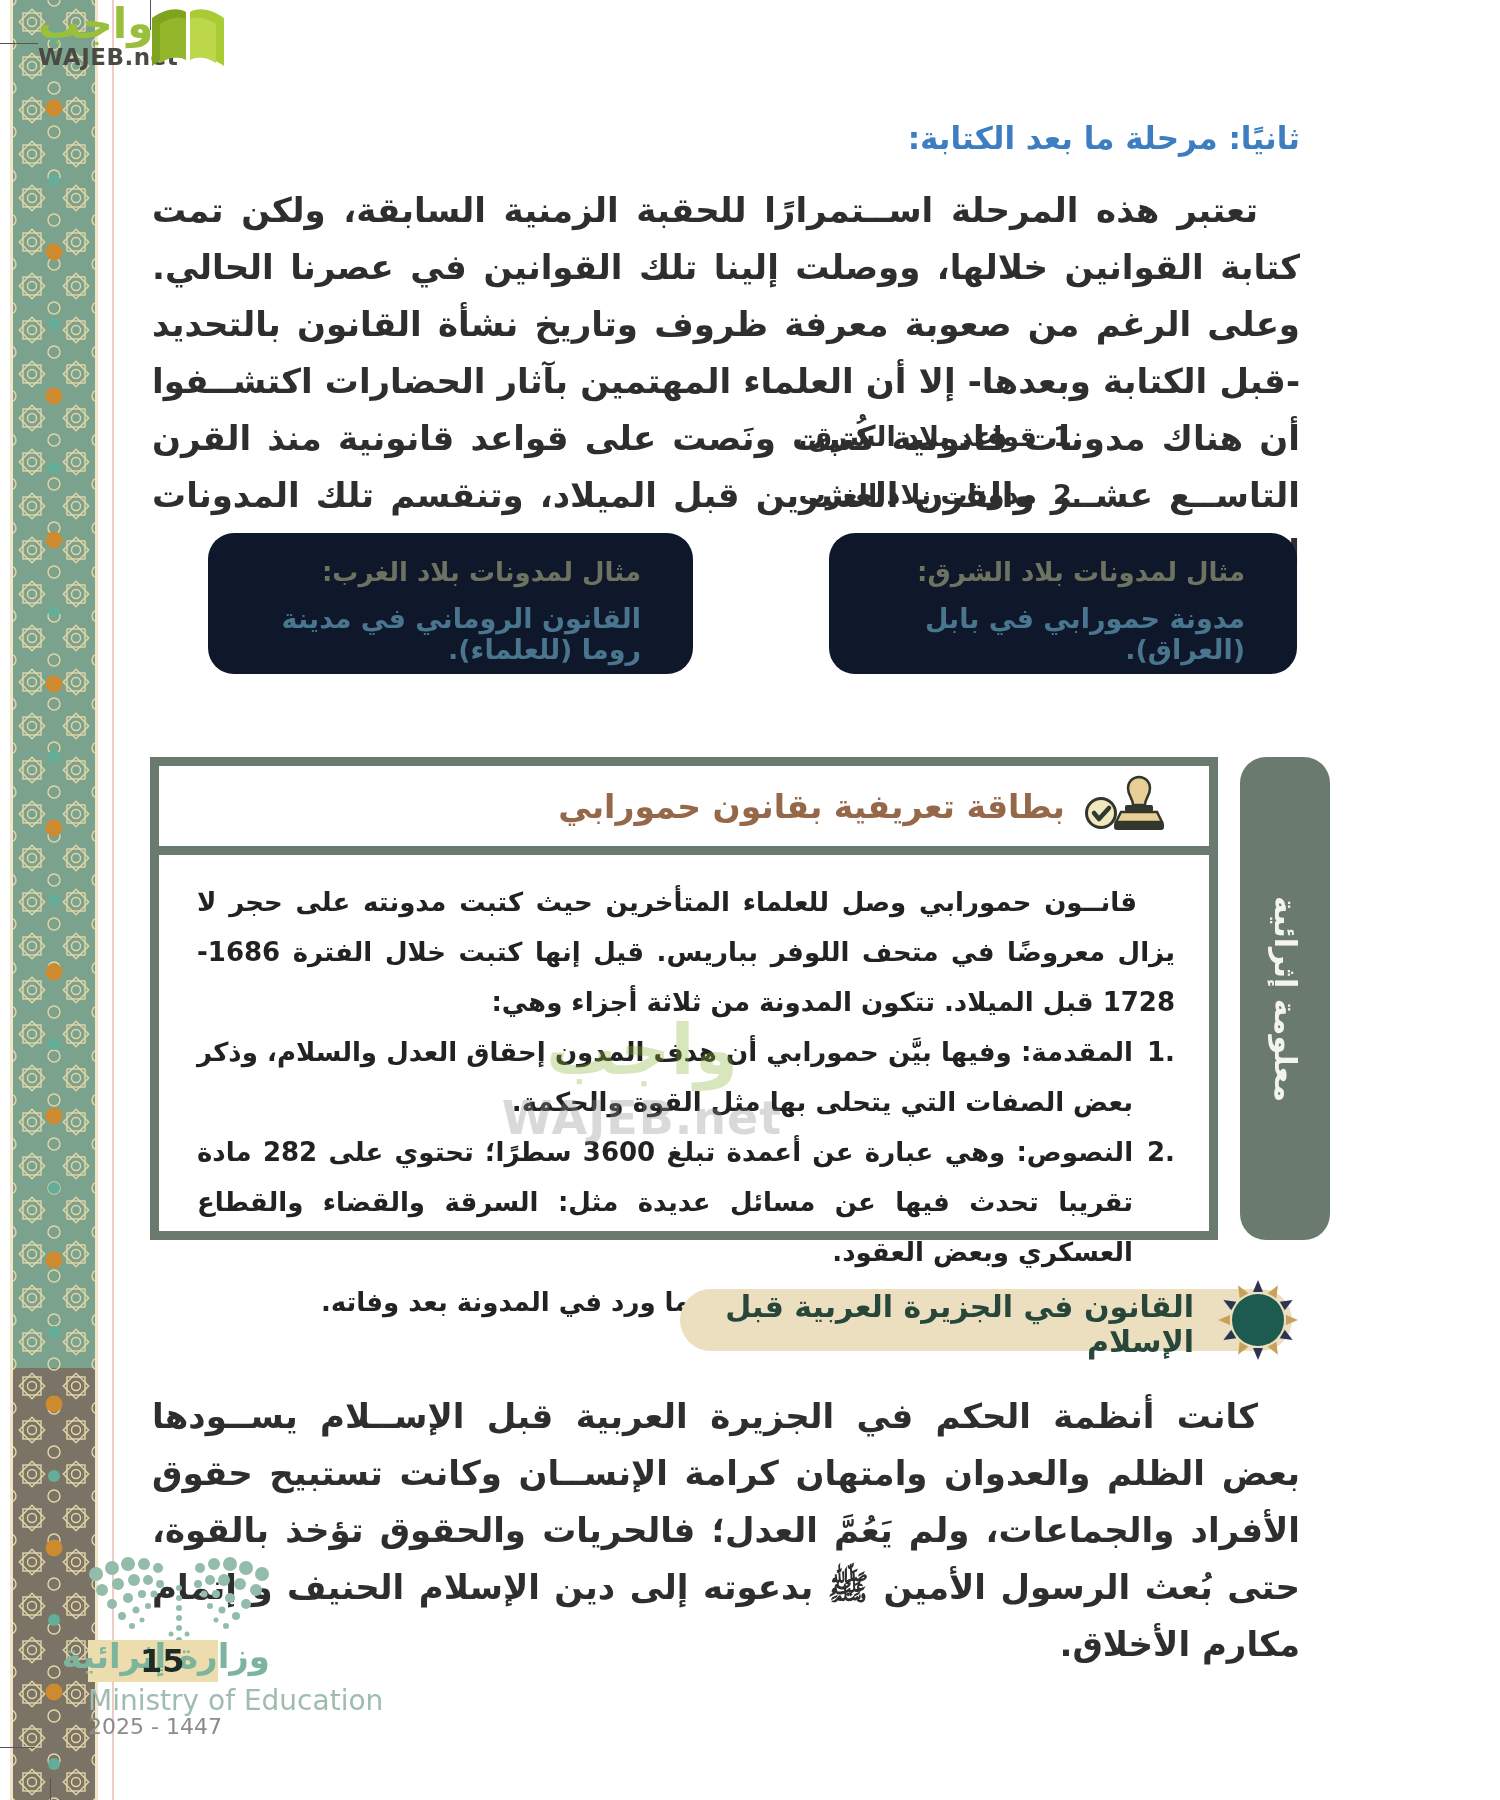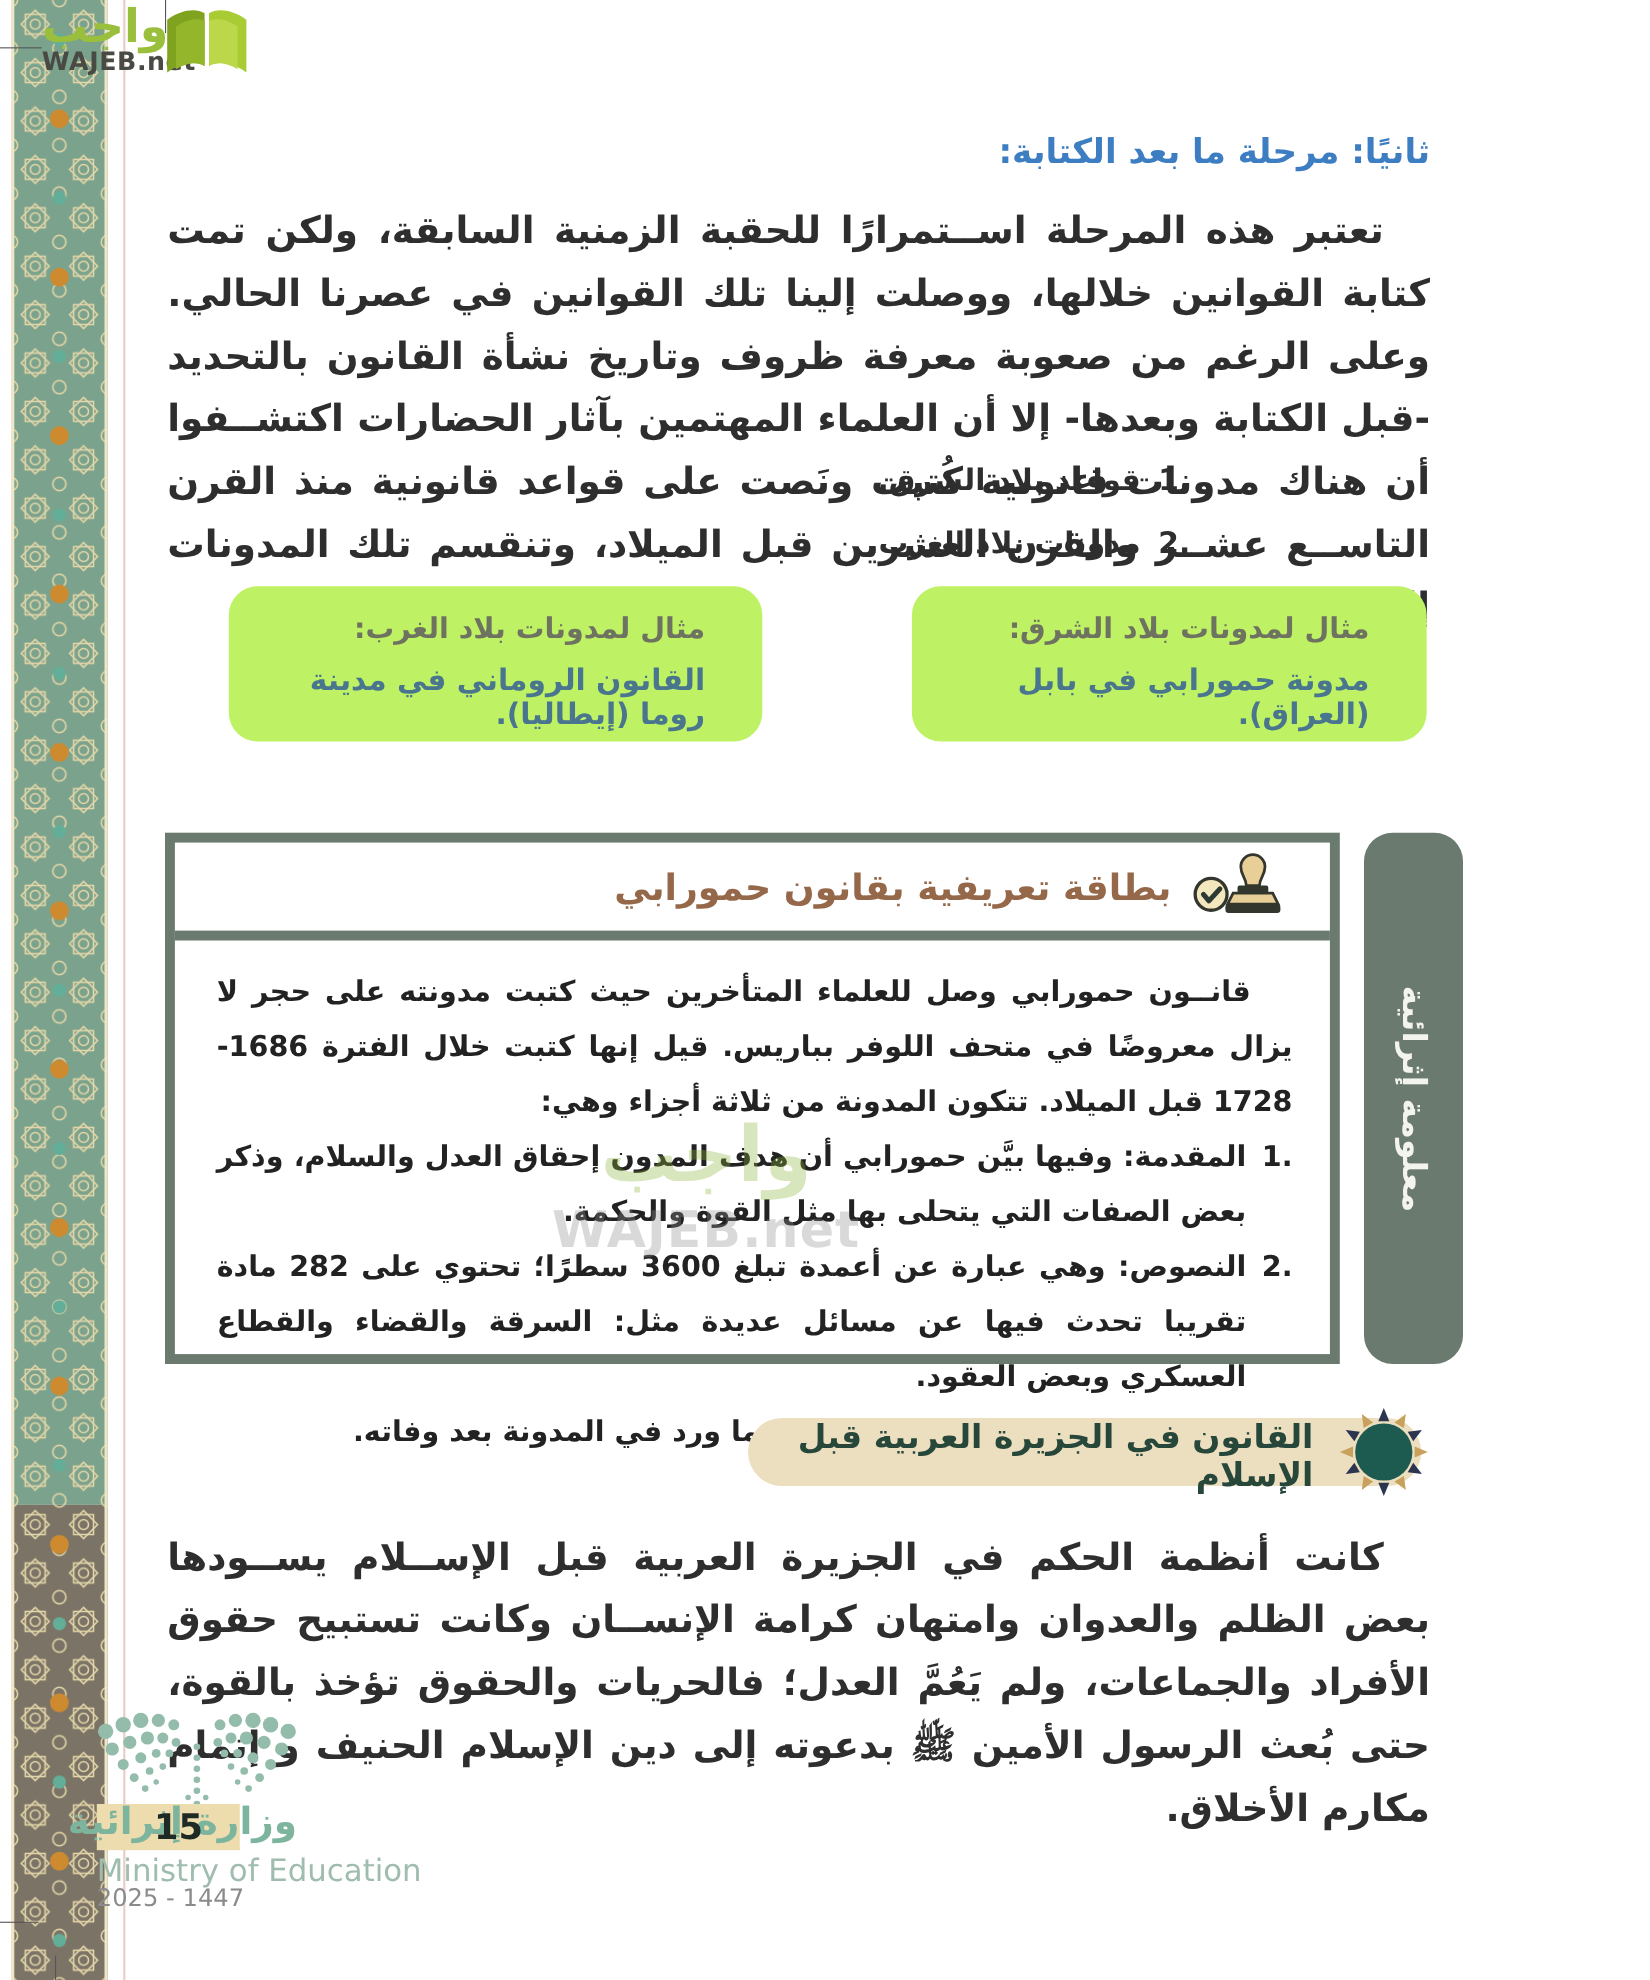--- a/index.html
+++ b/index.html
@@ -29,21 +29,21 @@
   .para{direction:rtl;text-align:justify;color:#2e2e2e;font-size:34px;
         line-height:57px;font-weight:600;text-indent:42px;margin-left:40px;}
   .p1{position:absolute;right:200px;left:112px;top:182px;}
   .p2{position:absolute;right:200px;left:112px;top:1388px;}
 
   .num-list{position:absolute;right:418px;top:408px;direction:rtl;}
   .num-row{display:flex;gap:16px;font-size:27px;font-weight:700;color:#2e2e2e;line-height:58px;}
   .num{direction:ltr;unicode-bidi:embed;}
 
   
-  .ex-box{position:absolute;top:533px;height:141px;background:#bef264;border-radius:26px;
+  .ex-box{position:absolute;top:533px;height:141px;background:#0f172a;border-radius:26px;
           direction:rtl;box-sizing:border-box;padding:24px 52px 0 20px;}
   .ex-east{right:203px;width:468px;}
   .ex-west{right:807px;width:485px;}
   .ex-title{color:#6e7260;font-size:26px;font-weight:bold;}
   .ex-text{color:#49768e;font-size:27px;font-weight:bold;margin-top:16px;}
 
   
   .card{position:absolute;left:150px;top:757px;width:1068px;height:483px;
         border:9px solid #6b7a6f;background:#fff;box-sizing:border-box;}
   .card-header{position:relative;height:80px;border-bottom:9px solid #6b7a6f;
@@ -145,21 +145,21 @@
       <span>مدونات بلاد الغرب.</span>
     </div>
   </div>
 
   <div class="ex-box ex-east">
     <div class="ex-title">مثال لمدونات بلاد الشرق:</div>
     <div class="ex-text">مدونة حمورابي في بابل (العراق).</div>
   </div>
   <div class="ex-box ex-west">
     <div class="ex-title">مثال لمدونات بلاد الغرب:</div>
-    <div class="ex-text">القانون الروماني في مدينة روما (إيطاليا).</div>
+    <div class="ex-text">القانون الروماني في مدينة روما (للعلماء).</div>
   </div>
 
   <div class="card">
     <div class="card-header">
       <span>
         <svg width="92" height="62" viewBox="0 0 92 62">
           <path d="M56,4 a11,11 0 0 1 11,11 c0,8 -5,10 -5,17 h-12 c0,-7 -5,-9 -5,-17 a11,11 0 0 1 11,-11 Z" fill="#e8cf97" stroke="#33362c" stroke-width="2.5"></path>
           <rect x="42" y="32" width="28" height="7" rx="2" fill="#33362c"></rect>
           <path d="M38,39 h36 l5,10 h-46 Z" fill="#e8cf97" stroke="#33362c" stroke-width="2.5"></path>
           <rect x="31" y="49" width="50" height="8" rx="3" fill="#33362c"></rect>

